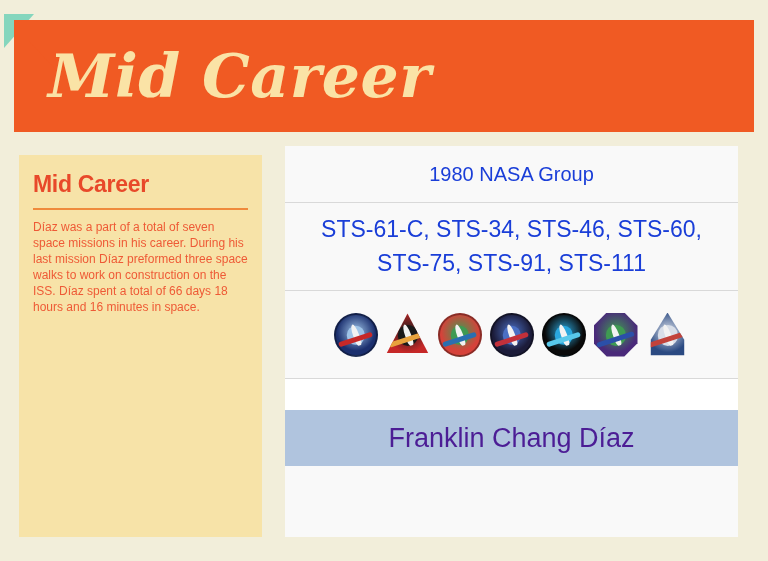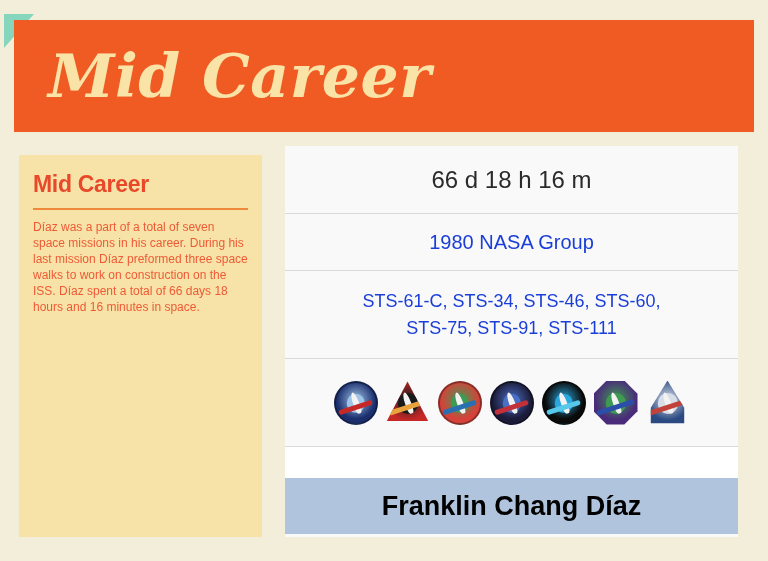--- a/index.html
+++ b/index.html
@@ -113,42 +113,41 @@
     font-size: 24px;
     color: #2b2b2b;
   }
   #row-group {
     height: 57px;
     font-size: 20px;
     color: #1a3ed8;
   }
   #row-missions {
     height: 88px;
-    font-size: 18px;
+    font-size: 23px;
     color: #1a3ed8;
     line-height: 1.45;
     padding: 0 14px;
   }
   #row-patches {
     height: 88px;
     gap: 8px;
     padding: 0 18px;
   }
   #row-gap {
     height: 31px;
     background: #ffffff;
     border-bottom: none;
   }
   #row-name {
     height: 56px;
     background: #b0c4de;
     border-bottom: none;
     font-size: 27px;
-    color: #000000;
-    font-weight: bold;
+    color: #4c1d95;
   }
 
   
   .patch {
     width: 44px;
     height: 44px;
     position: relative;
     flex: 0 0 auto;
   }
   .patch-circle {
@@ -208,23 +207,20 @@
 <div id="sidebar-card">
   <div id="sidebar-heading">Mid Career</div>
   <div id="sidebar-rule"></div>
   <div id="sidebar-body">
     <p>Díaz was a part of a total of seven space missions in his career. During his last mission Díaz preformed three space walks to work on construction on the ISS. Díaz spent a total of 66 days 18 hours and 16 minutes in space.</p>
   </div>
 </div>
 
 <div id="info-panel">
 
-  <div class="info-row" id="row-duration">
-    <span>66 d 18 h 16 m</span>
-  </div>
 
   <div class="info-row" id="row-group">
     <span>1980 NASA Group</span>
   </div>
 
   <div class="info-row" id="row-missions">
     <div>
       <div>STS-61-C, STS-34, STS-46, STS-60,</div>
       <div>STS-75, STS-91, STS-111</div>
     </div>

